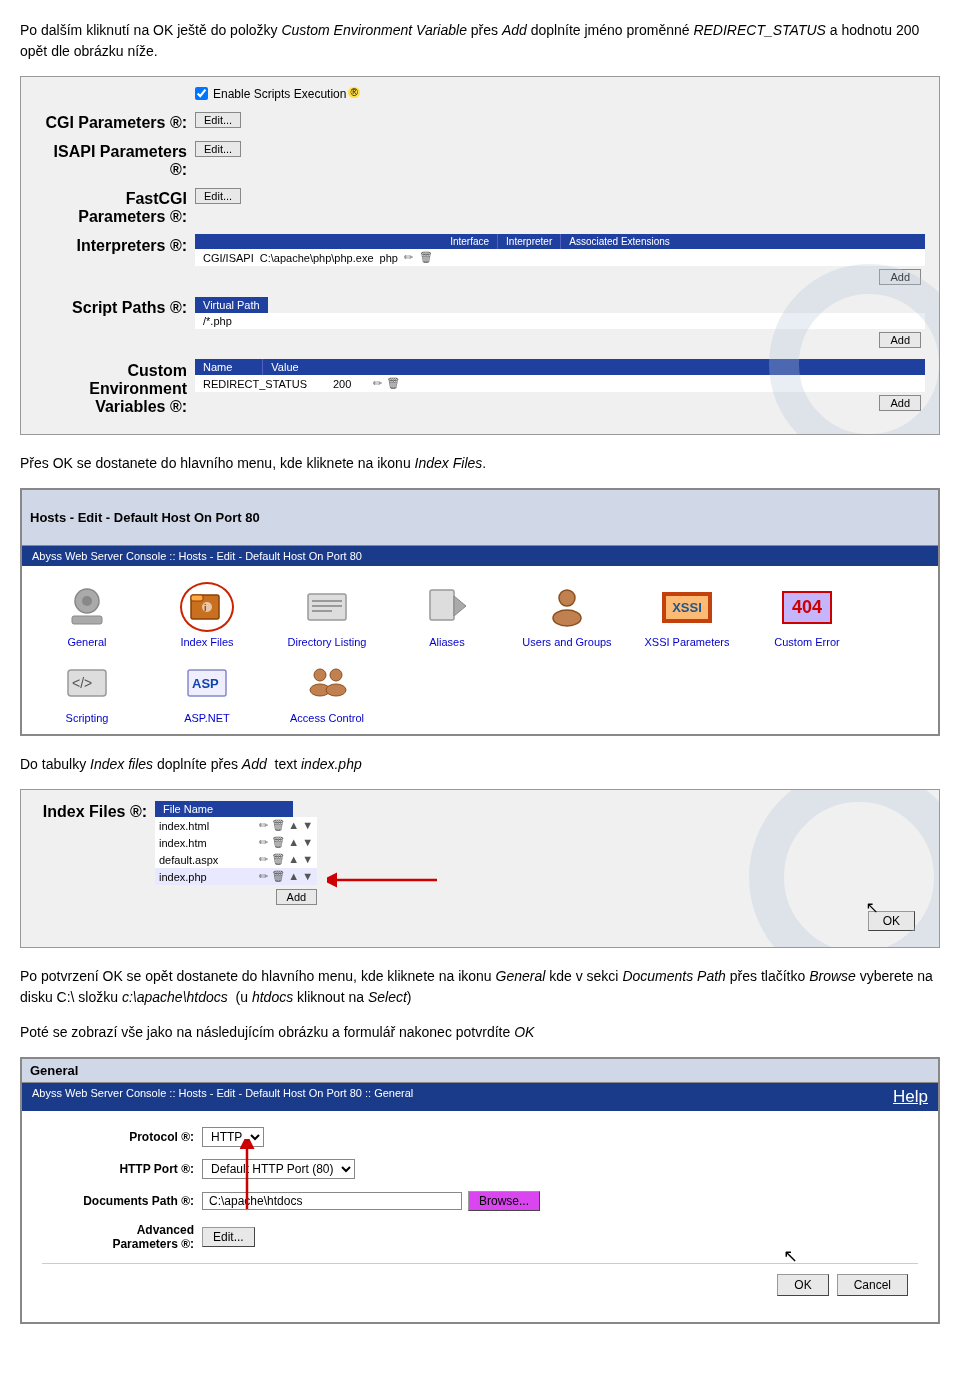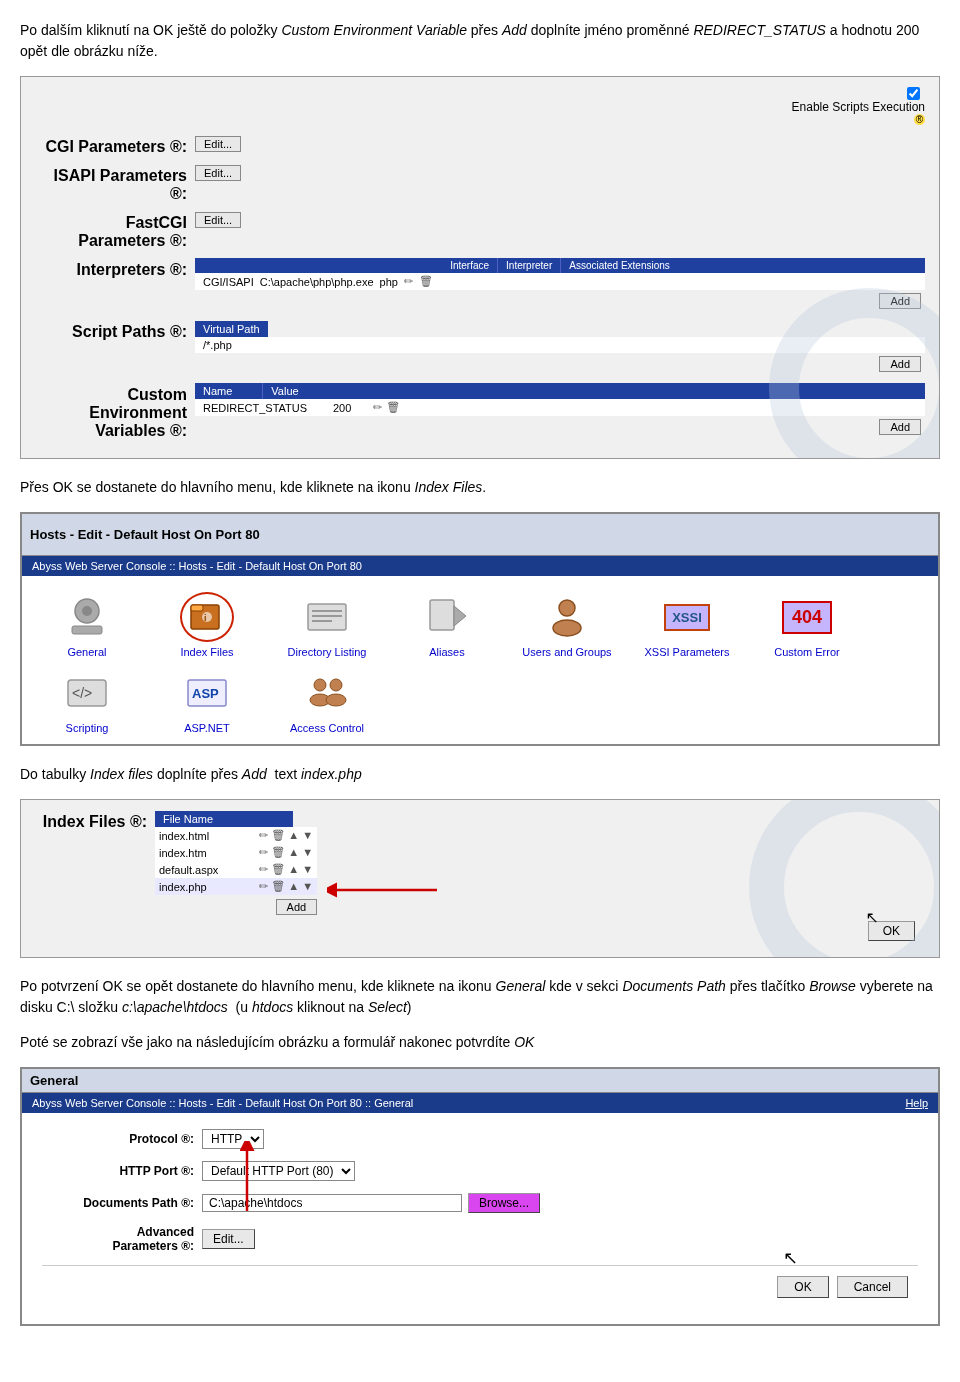--- a/index.html
+++ b/index.html
@@ -57,24 +57,23 @@
     }
     .s1-edit-btn {
       background: #e8e8e8;
       border: 1px solid #888;
       font-size: 11px;
       padding: 1px 8px;
       cursor: pointer;
     }
     .s1-checkbox-row {
       display: flex;
-      align-items: flex-end;
+      align-items: flex-start;
       margin-bottom: 10px;
       margin-left: 160px;
-      flex-direction: column;
     }
     .s1-checkbox-row input { margin-right: 5px; }
     .s1-checkbox-label { font-size: 12px; }
     .s1-blue-header {
       background: #2040a0;
       color: #fff;
       font-size: 10px;
       display: flex;
       justify-content: center;
     }
@@ -135,21 +134,21 @@
     }
 
     
     .s2-outer {
       border: 2px solid #888;
       margin-bottom: 18px;
     }
     .s2-title-bar {
       background: #d0d8e8;
       border-bottom: 1px solid #888;
-      padding: 13px 8px;
+      padding: 20px 8px;
       font-size: 13px;
       font-weight: bold;
     }
     .s2-breadcrumb {
       background: #1a3a8a;
       color: #fff;
       padding: 4px 10px;
       font-size: 11px;
     }
     .s2-icons-grid {
@@ -310,21 +309,21 @@
       padding: 10px 10px;
       border-top: 1px solid #ccc;
     }
     .s4-ok-btn, .s4-cancel-btn {
       background: #e8e8e8;
       border: 1px outset #999;
       font-size: 12px;
       padding: 3px 16px;
       cursor: pointer;
     }
-    .help-link { color: #fff; font-size: 11px; text-decoration: underline; }
+    .help-link { color: #fff; font-size: 17px; text-decoration: underline; }
     .info-icon { font-size: 10px; background: #ffdd44; border-radius: 50%; padding: 0 2px; margin-left: 2px; }
   </style>
 </head>
 <body>
 
 <p>
   Po dalším kliknutí na OK ještě do položky <em>Custom Environment Variable</em> přes <em>Add</em> doplníte jméno
   proměnné <em>REDIRECT_STATUS</em> a hodnotu 200 opět dle obrázku níže.
 </p>
 
@@ -477,21 +476,21 @@
         <svg width="46" height="42" viewBox="0 0 46 42">
             <circle cx="23" cy="12" r="8" fill="#c08050" stroke="#8b5020" stroke-width="1.5"></circle>
             <ellipse cx="23" cy="32" rx="14" ry="8" fill="#c08050" stroke="#8b5020" stroke-width="1.5"></ellipse>
           </svg>
       </div>
       <span class="s2-icon-label">Users and Groups</span>
     </div>
 
     <div class="s2-icon-item">
       <div class="s2-icon-box">
-        <div style="background:#c4b5fd; border:2px solid #c2410c; padding:4px 6px; font-size:13px; font-weight:bold; color:#225588;">XSSI</div>
+        <div style="background:#fdba74; border:4px solid #c2410c; padding:4px 6px; font-size:13px; font-weight:bold; color:#225588;">XSSI</div>
       </div>
       <span class="s2-icon-label">XSSI Parameters</span>
     </div>
 
     <div class="s2-icon-item">
       <div class="s2-icon-box">
         <div style="background:#c4b5fd; border:2.5px solid #cc0000; padding:4px 8px; font-size:18px; font-weight:bold; color:#cc0000;">404</div>
       </div>
       <span class="s2-icon-label">Custom Error</span>
     </div>

